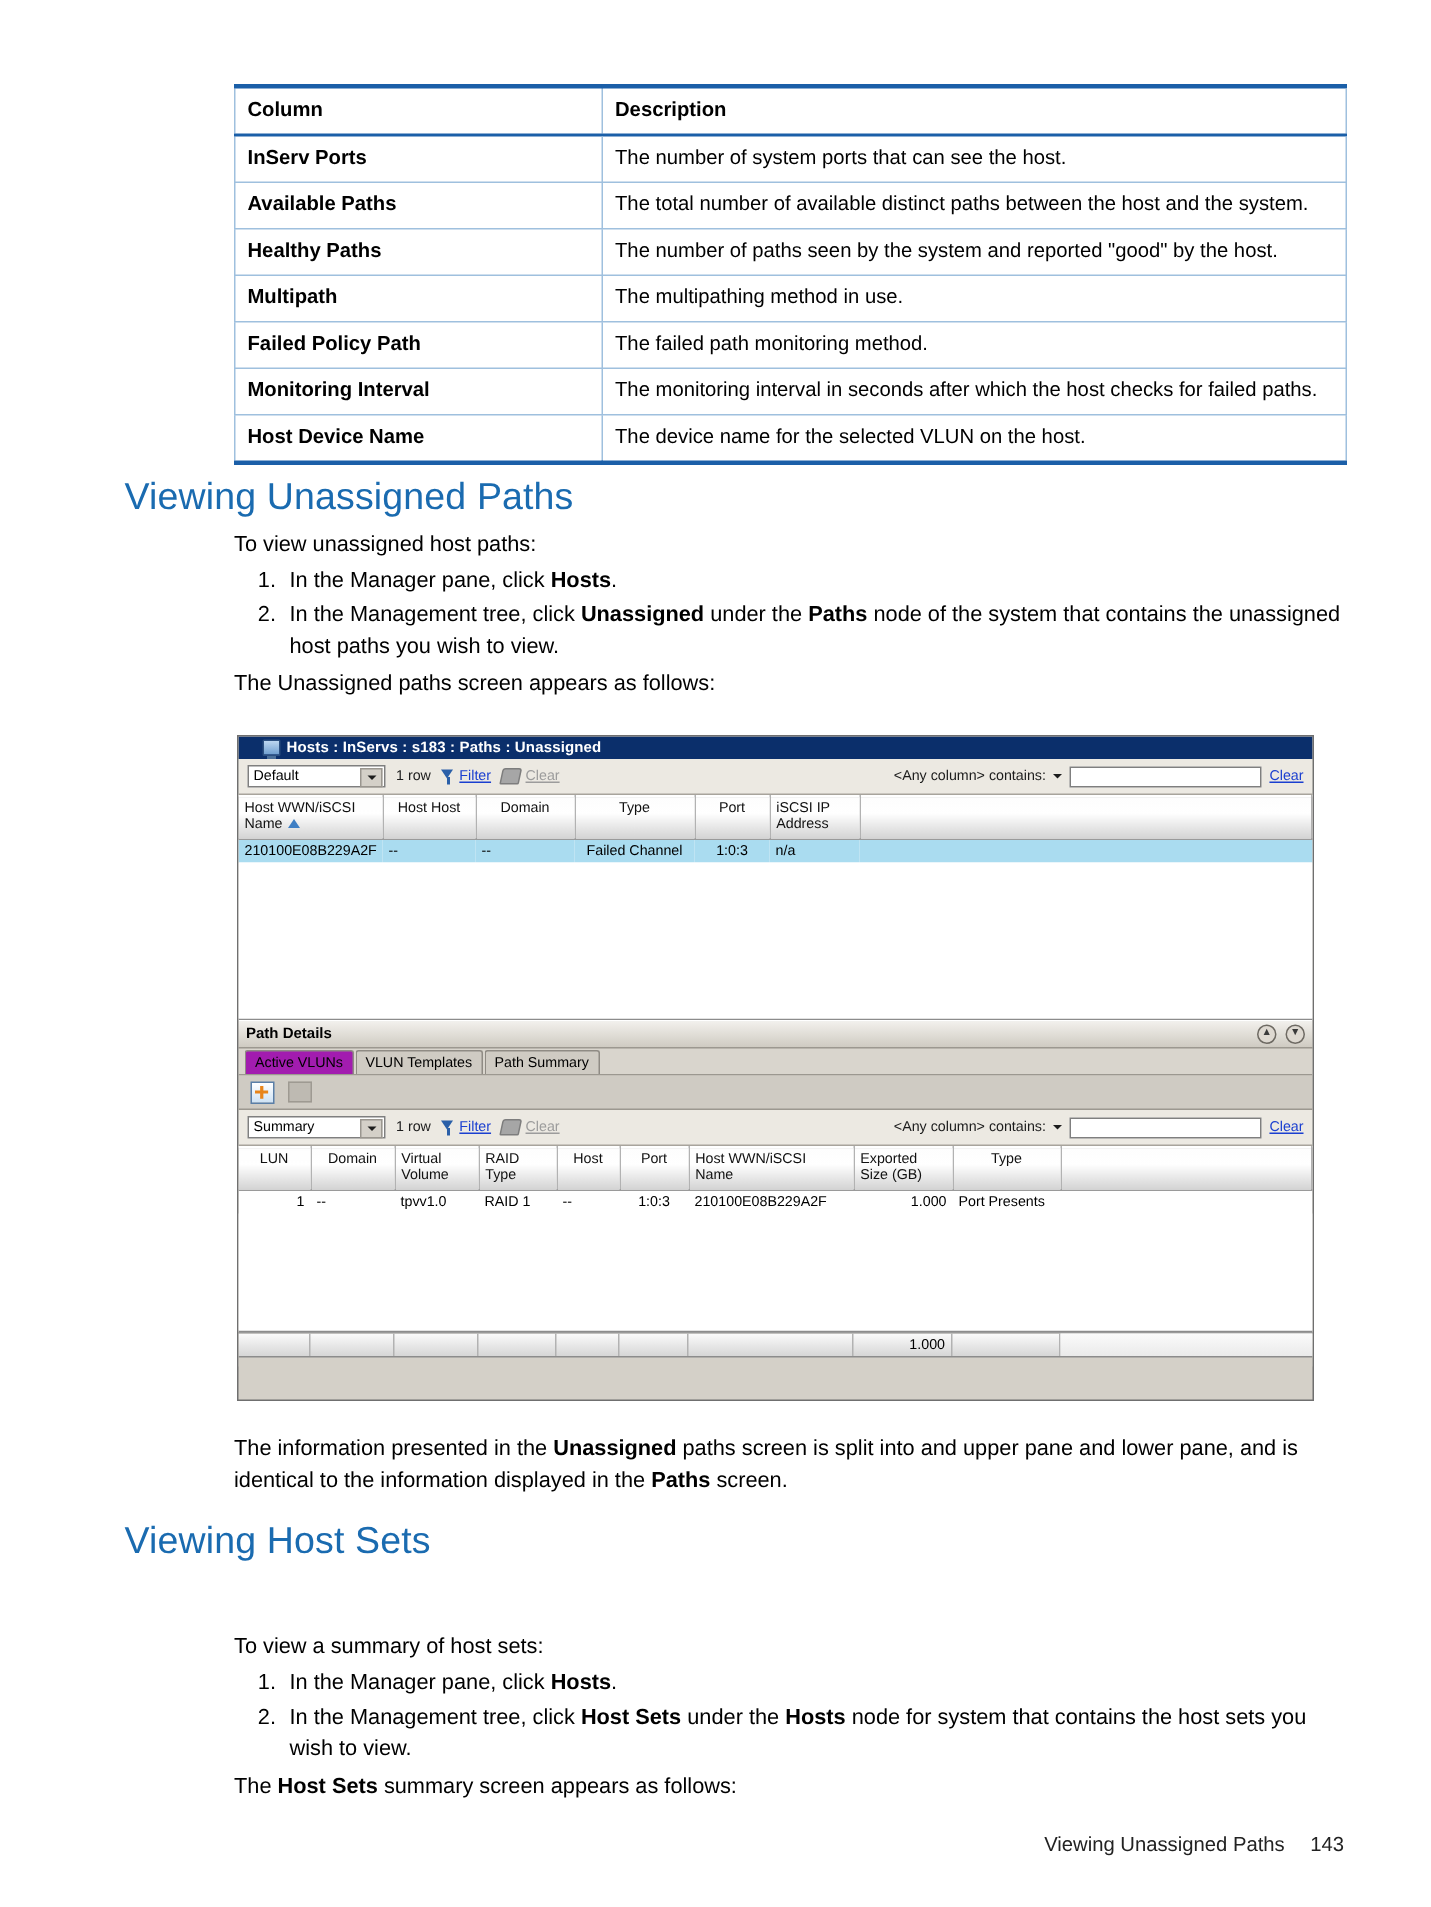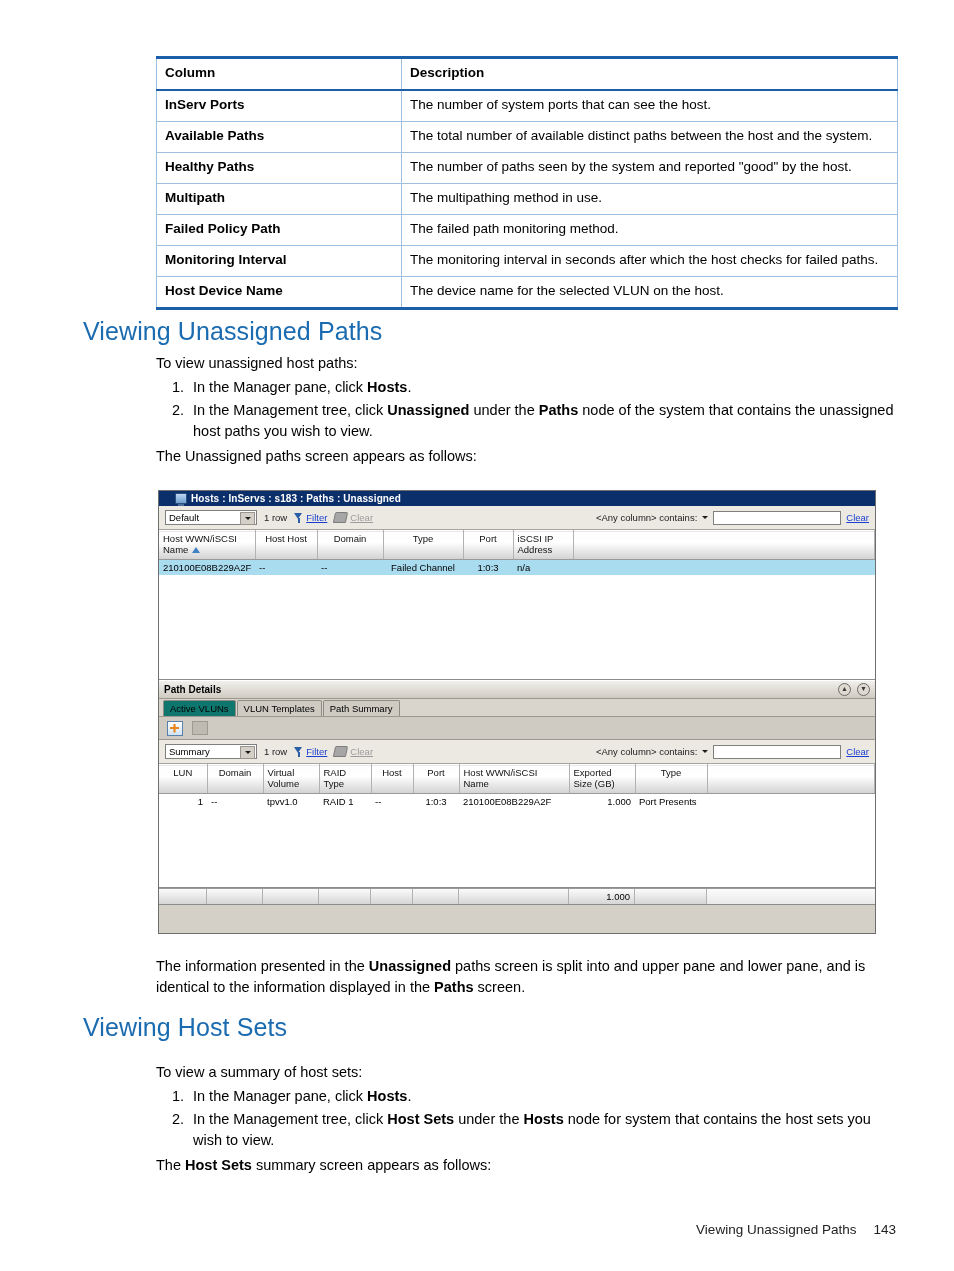--- a/index.html
+++ b/index.html
@@ -80,21 +80,21 @@
   }
   ol.steps li {
     margin: 0 0 1px 0;
     padding-left: 5px;
     line-height: 1.47;
   }
   b { font-weight: bold; }
 
   #intro-unassigned { top: 353px; }
   #outro-unassigned { top: 956px; }
-  #intro-hostsets   { top: 1062px; }
+  #intro-hostsets   { top: 1088px; }
 
   .gap-top { margin-top: 7px; display: block; }
 
   
   .app-shot {
     position: absolute;
     left: 158px;
     top: 490px;
     width: 718px;
     height: 444px;
@@ -324,21 +324,21 @@
   }
   .tab {
     font-size: 9.5px;
     padding: 2px 6px 2px 6px;
     border: 1px solid #8f8b84;
     border-bottom: none;
     background: #cfcbc3;
     border-radius: 2px 2px 0 0;
     line-height: 11px;
   }
-  .tab.active { background: #0f766e; font-weight: normal; }
+  .tab.active { background: #a21caf; font-weight: normal; }
   .vlun-tools {
     height: 22px;
     background: #cfcbc3;
     border-bottom: 1px solid #9c9890;
     display: flex;
     align-items: center;
     padding-left: 8px;
     gap: 9px;
   }
   .icon-add-vlun {

